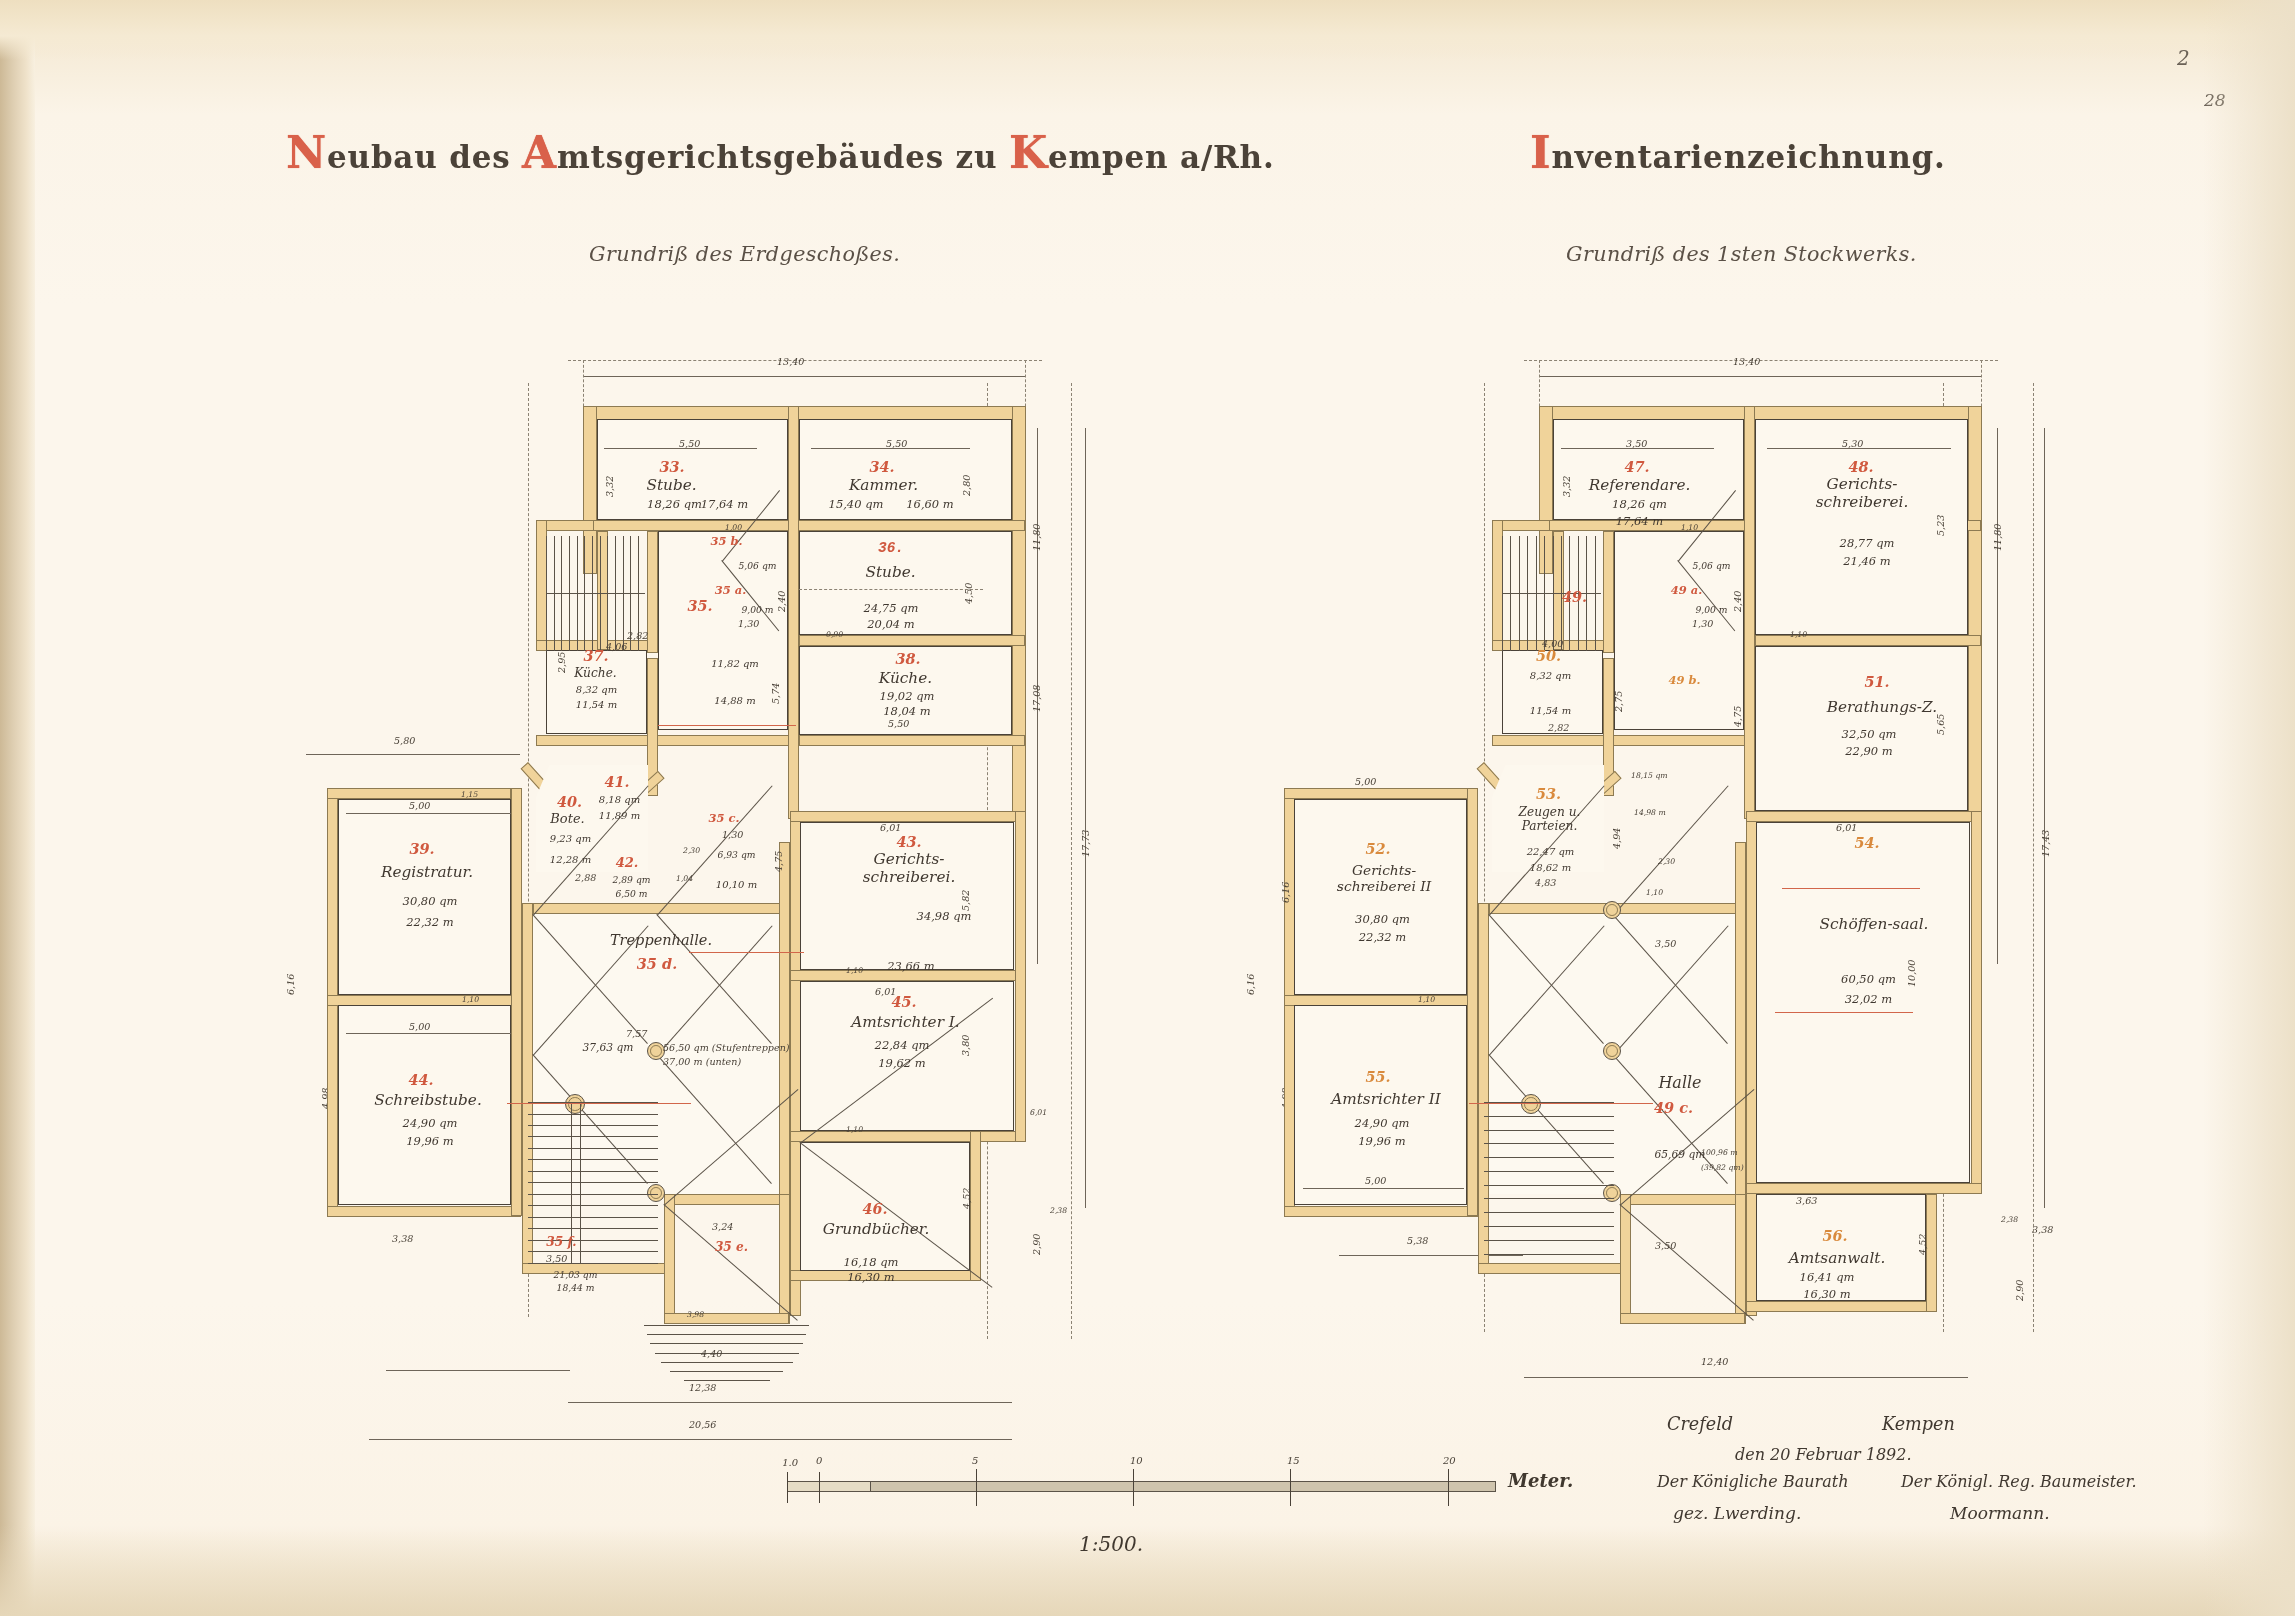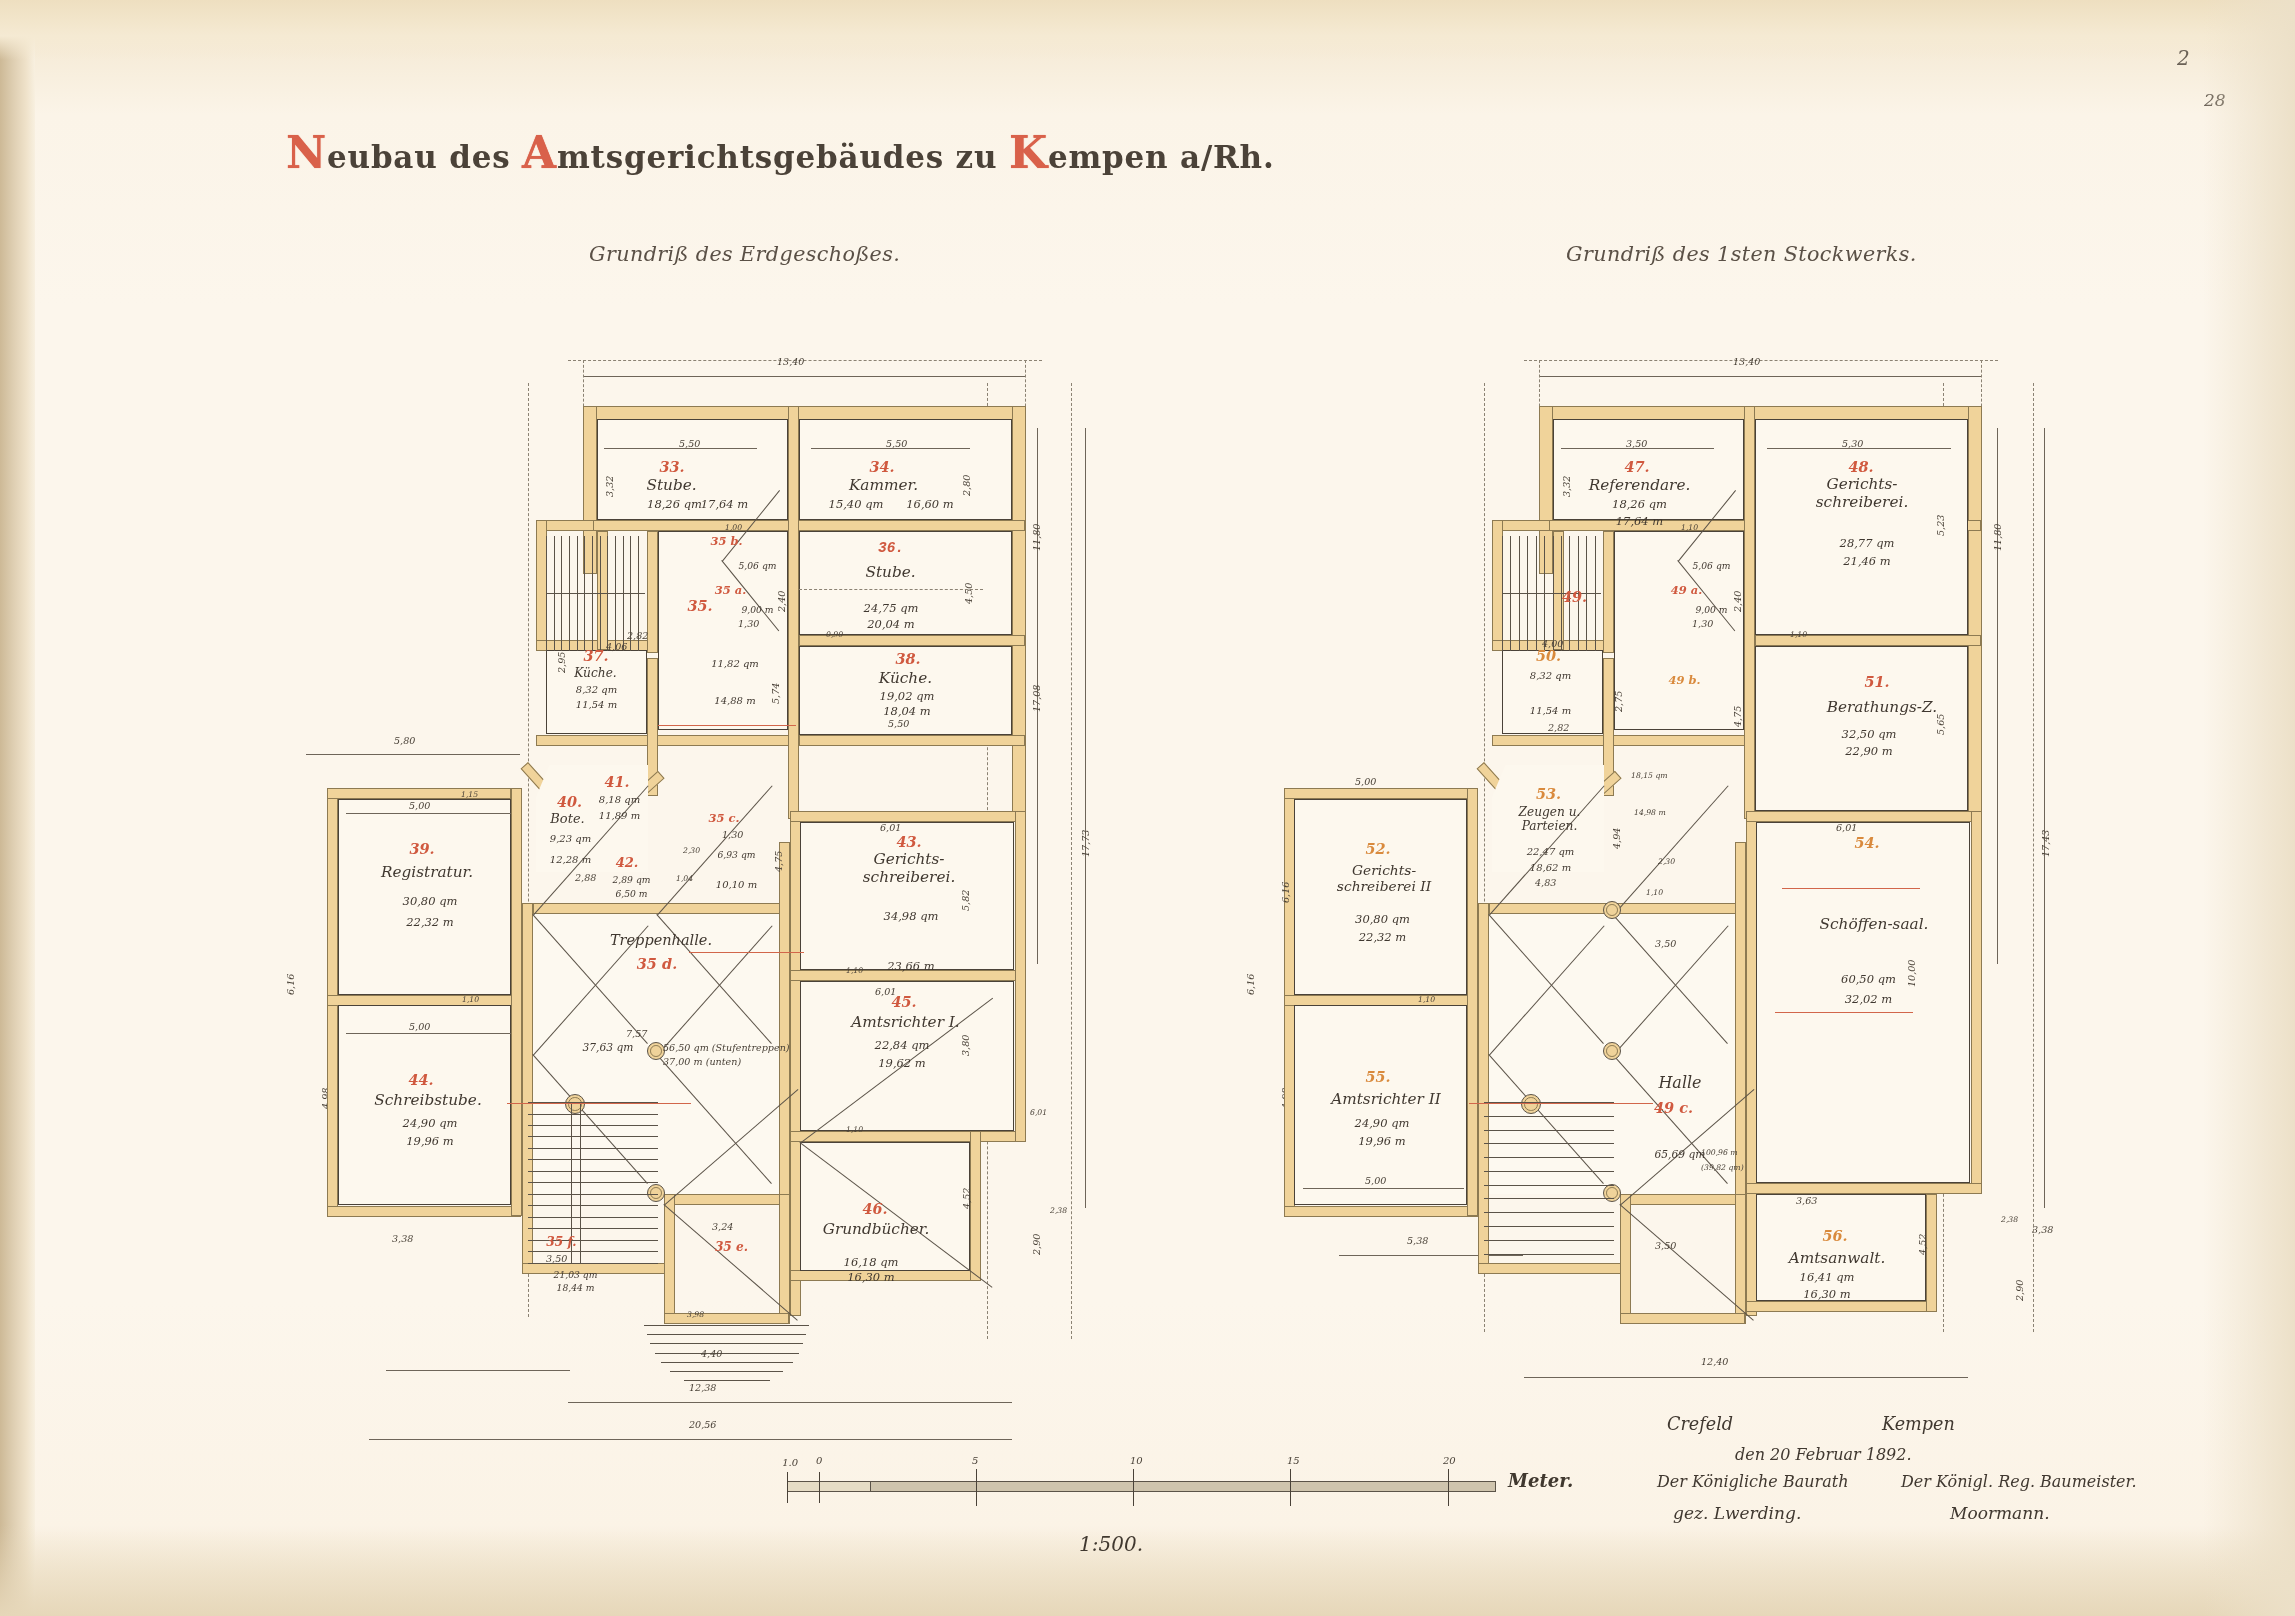--- a/index.html
+++ b/index.html
@@ -132,20 +132,23 @@
   <div class="edge-top"></div>
   <div class="edge-bottom"></div>
 
   <div class="folio" style="left:2177px;top:46px;">2</div>
   <div class="folio" style="left:2204px;top:90px;font-size:17px;">28</div>
 
   <div class="title-main" style="left:286px;top:139px;">
     <span class="drop">N</span><span>eubau des </span><span class="drop">A</span><span>mtsgerichtsgebäudes zu </span><span class="drop">K</span><span>empen a/Rh.</span>
   </div>
 
+  <div class="title-main" style="left:1530px;top:139px;">
+    <span class="drop">I</span><span>nventarienzeichnung.</span>
+  </div>
 
   <div class="subtitle" style="left:589px;top:242px;">Grundriß des Erdgeschoßes.</div>
   <div class="subtitle" style="left:1566px;top:242px;">Grundriß des 1sten Stockwerks.</div>
 
   <div class="plan" style="left:0;top:0;width:1148px;height:1454px;">
 
     <div class="cline" style="left:568px;top:360px;width:474px;"></div>
     <div class="dline" style="left:583px;top:376px;width:442px;"></div>
     <div class="dim" style="left:777px;top:356px;">13,40</div>
     <div class="cline v" style="left:583px;top:360px;height:61px;"></div>
@@ -386,21 +389,21 @@
 
     <div class="rnum" style="left:398px;top:1071px;width:46px;">44.</div>
     <div class="rname" style="left:367px;top:1091px;width:122px;">Schreibstube.</div>
     <div class="rarea" style="left:384px;top:1116px;width:92px;">24,90 qm</div>
     <div class="rarea" style="left:384px;top:1134px;width:92px;">19,96 m</div>
     <div class="dim" style="left:409px;top:1021px;">5,00</div>
     <div class="dline" style="left:346px;top:1033px;width:165px;"></div>
 
     <div class="rnum" style="left:886px;top:833px;width:46px;">43.</div>
     <div class="rname" style="left:840px;top:851px;width:138px;white-space:pre-line;line-height:1.15;">Gerichts-schreiberei.</div>
-    <div class="rarea" style="left:869px;top:909px;width:84px;">34,98 qm</div>
+    <div class="rarea" style="left:902px;top:909px;width:84px;">34,98 qm</div>
     <div class="rarea" style="left:869px;top:927px;width:84px;margin-top:32px;">23,66 m</div>
     <div class="dim" style="left:880px;top:822px;">6,01</div>
     <div class="dim vert" style="left:960px;top:911px;">5,82</div>
 
     <div class="rnum" style="left:881px;top:993px;width:46px;">45.</div>
     <div class="rname" style="left:829px;top:1013px;width:153px;">Amtsrichter I.</div>
     <div class="rarea" style="left:860px;top:1038px;width:84px;">22,84 qm</div>
     <div class="rarea" style="left:860px;top:1056px;width:84px;">19,62 m</div>
     <div class="dim" style="left:875px;top:986px;">6,01</div>
     <div class="dim vert" style="left:960px;top:1056px;">3,80</div>

